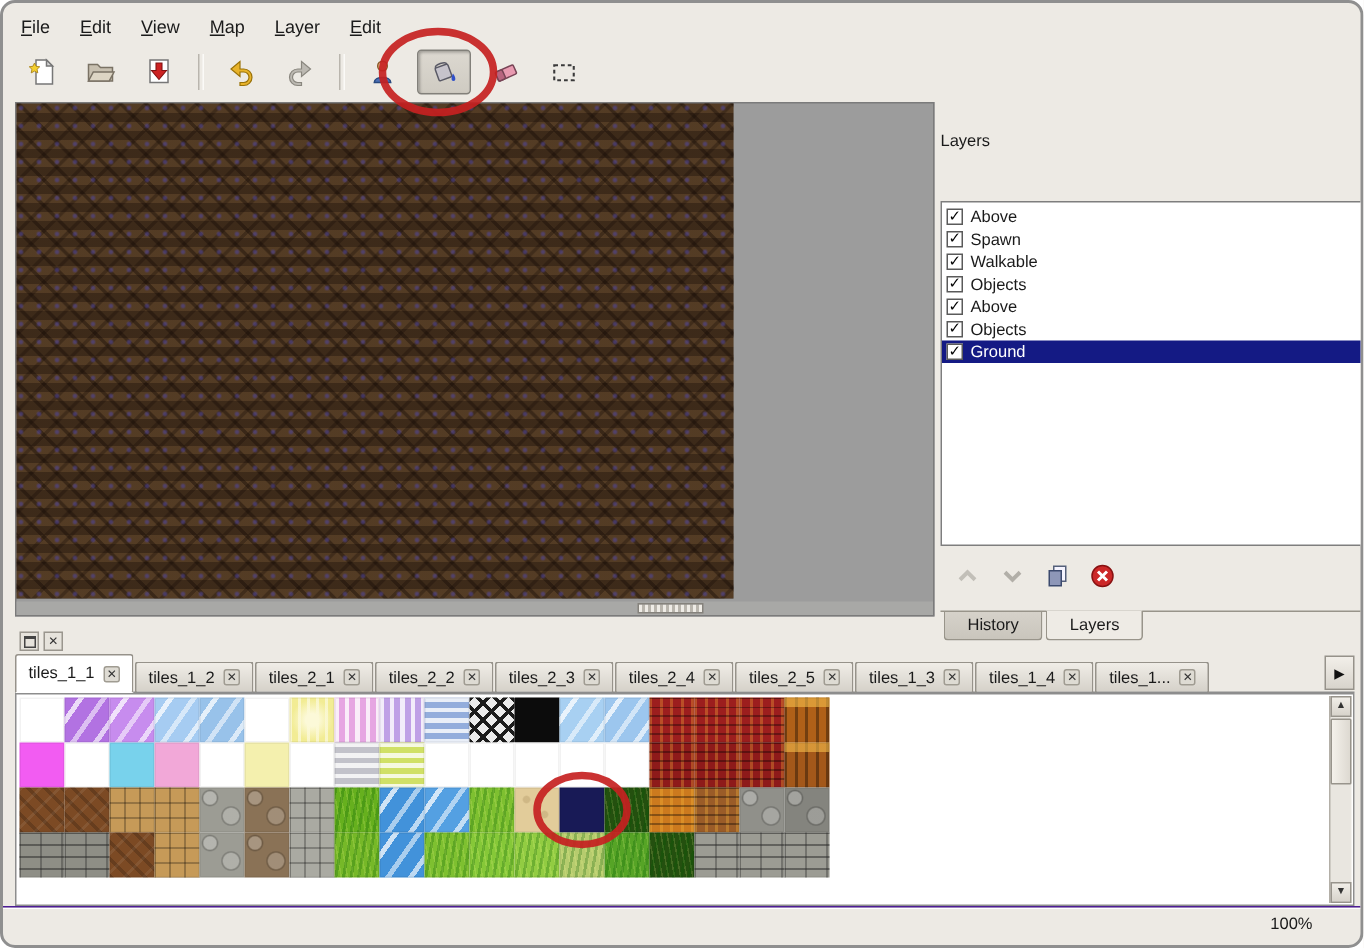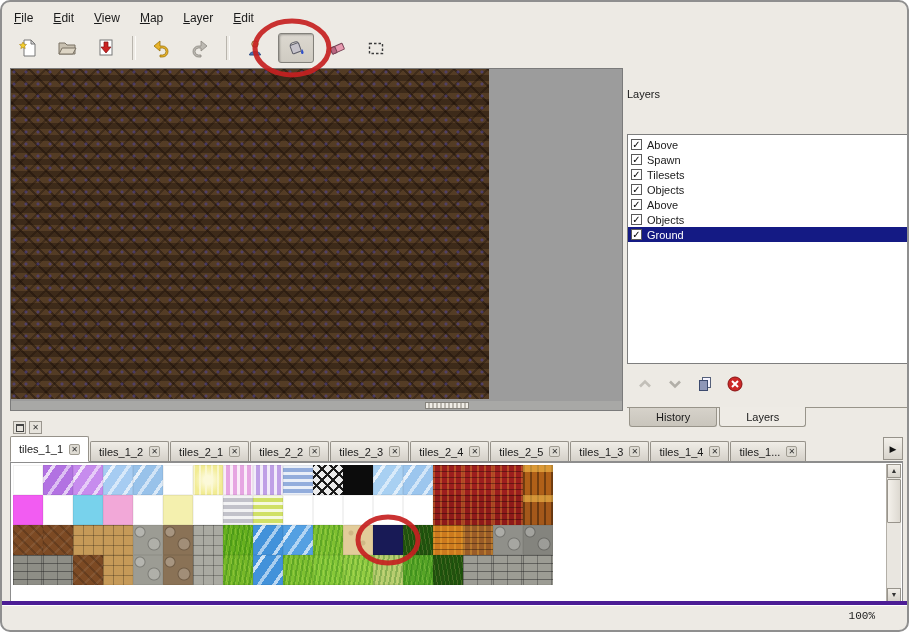--- a/index.html
+++ b/index.html
@@ -42,21 +42,21 @@
   .slider-track{position:absolute;left:0;right:2px;top:4px;height:5px;background:#15177c;border:1px solid #0d0f58;}
   .slider-handle{position:absolute;right:0;top:0;width:18px;height:13px;background:#d9d6cf;border:1px solid #7d7d7d;box-sizing:border-box;
     background-image:radial-gradient(#92908a 1px,transparent 1.2px);background-size:4px 4px;background-position:2px 3px;}
   .layer-list{position:absolute;left:0;right:0;top:48px;height:230px;border:1px solid #7e7e7e;background:#fff;padding-top:2px;box-sizing:border-box;overflow:hidden;}
   .layer-row{display:flex;align-items:center;height:15px;padding-left:3px;gap:5px;}
   .layer-row.selected{background:#141a84;color:#fff;}
   .checkbox{width:11px;height:11px;background:#fff;border:1px solid #5a5a5a;font-size:10px;line-height:10px;text-align:center;color:#000;flex:0 0 auto;box-sizing:border-box;}
   .layer-buttons{position:absolute;left:8px;top:288px;display:flex;gap:10px;align-items:center;}
   .lb{display:flex;align-items:center;justify-content:center;width:20px;height:20px;}
   .panel-bottom-tabs{position:absolute;left:0;right:0;bottom:0;height:22px;border-top:1px solid #98948a;display:flex;align-items:flex-start;padding-left:2px;box-sizing:border-box;}
-  .south-tab{font-size:11px;padding:3px 26px 3px;border:1px solid #98948a;border-top:none;background:linear-gradient(#d6d2ca,#c9c5bc);margin-right:2px;border-radius:0 0 3px 3px;position:relative;}
+  .south-tab{font-size:11px;padding:3px 15px 3px;border:1px solid #98948a;border-top:none;background:linear-gradient(#d6d2ca,#c9c5bc);margin-right:2px;border-radius:0 0 3px 3px;position:relative;}
   .south-tab.active{background:#eeebe5;top:-1px;padding-top:4px;}
 
   
   .tilesets-panel{position:absolute;left:8px;top:417px;width:893px;height:185px;font-size:11px;}
   .ts-tabbar-wrap{position:absolute;left:0;right:0;top:16px;height:27px;border-bottom:1px solid #8d8d8d;box-sizing:border-box;}
   .ts-tabbar{position:absolute;left:0;right:35px;bottom:-1px;height:27px;display:flex;align-items:flex-end;overflow:hidden;}
   .ts-tab{flex:0 0 auto;display:flex;align-items:center;gap:6px;font-size:11px;height:21px;padding:0 8px;border:1px solid #96928a;border-bottom:1px solid #8d8d8d;background:linear-gradient(#f0ede7,#d5d1c9);margin-right:1px;border-radius:2px 2px 0 0;box-sizing:border-box;}
   .ts-tab.active{height:26px;background:#ffffff;border-bottom:1px solid #ffffff;}
   .ts-tab-close{width:11px;height:11px;font-size:8px;line-height:10px;text-align:center;color:#333;background:#dedbd3;border:1px solid #a09c92;border-radius:2px;box-sizing:border-box;}
   .ts-scroll-right{position:absolute;right:0;bottom:1px;width:20px;height:23px;border:1px solid #96928a;background:linear-gradient(#f2efe9,#d8d4cc);font-size:9px;display:flex;align-items:center;justify-content:center;color:#111;box-sizing:border-box;}
@@ -78,21 +78,21 @@
   .s-sand{background-image:radial-gradient(circle at 8px 8px,rgba(120,90,40,.18) 2px,transparent 3px),radial-gradient(circle at 20px 18px,rgba(120,90,40,.18) 2px,transparent 3px);}
   .s-brick{background-image:repeating-linear-gradient(180deg,rgba(40,40,40,.5) 0 1px,transparent 1px 8px),repeating-linear-gradient(90deg,rgba(40,40,40,.35) 0 1px,transparent 1px 14px);}
 
   .v-scrollbar{position:absolute;top:1px;bottom:1px;right:1px;width:15px;background:#e9e6e0;border-left:1px solid #b3afa7;box-sizing:border-box;}
   .v-btn{position:absolute;left:0;right:0;height:14px;background:linear-gradient(#f1eee8,#d7d3cb);border:1px solid #98948c;box-sizing:border-box;font-size:7px;text-align:center;line-height:12px;color:#333;}
   .v-btn.up{top:0;}
   .v-btn.down{bottom:0;}
   .v-thumb{position:absolute;left:0;right:0;top:15px;height:44px;background:linear-gradient(90deg,#f4f1eb,#ddd9d1);border:1px solid #98948c;box-sizing:border-box;border-radius:1px;}
 
   
-  .status-bar{position:absolute;left:0;right:0;bottom:0;height:25px;border-top:4px solid #4c1d95;box-shadow:inset 0 1px 0 #ffffff;font-family:Liberation Mono, monospace;}
+  .status-bar{position:absolute;left:0;right:0;bottom:0;height:25px;border-top:1px solid #4c1d95;box-shadow:inset 0 1px 0 #ffffff;}
   .zoom-label{position:absolute;right:32px;top:5px;font-size:11px;}
 
   
   .annotations{position:absolute;left:0;top:0;pointer-events:none;z-index:60;}
   .annotations ellipse{fill:none;stroke:#c62121;stroke-width:5;opacity:.92;}
 </style>
 </head>
 <body>
 
 <div class="app-window">
@@ -207,21 +207,21 @@
         <div class="layer-row">
           <span class="checkbox">✓</span>
           <span class="layer-label">Above</span>
         </div>
         <div class="layer-row">
           <span class="checkbox">✓</span>
           <span class="layer-label">Spawn</span>
         </div>
         <div class="layer-row">
           <span class="checkbox">✓</span>
-          <span class="layer-label">Tilesets</span>
+          <span class="layer-label">Walkable</span>
         </div>
         <div class="layer-row">
           <span class="checkbox">✓</span>
           <span class="layer-label">Objects</span>
         </div>
         <div class="layer-row">
           <span class="checkbox">✓</span>
           <span class="layer-label">Above</span>
         </div>
         <div class="layer-row">

